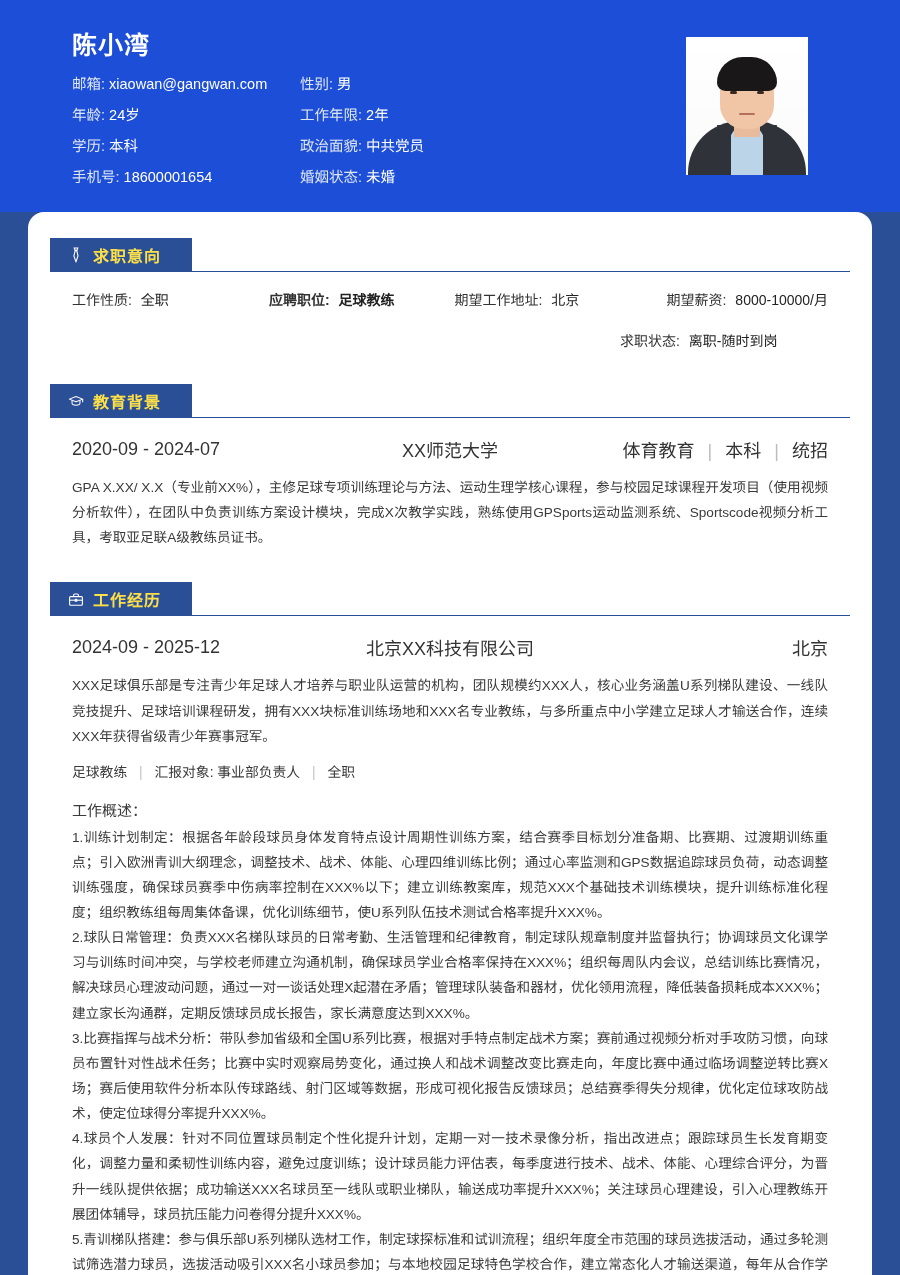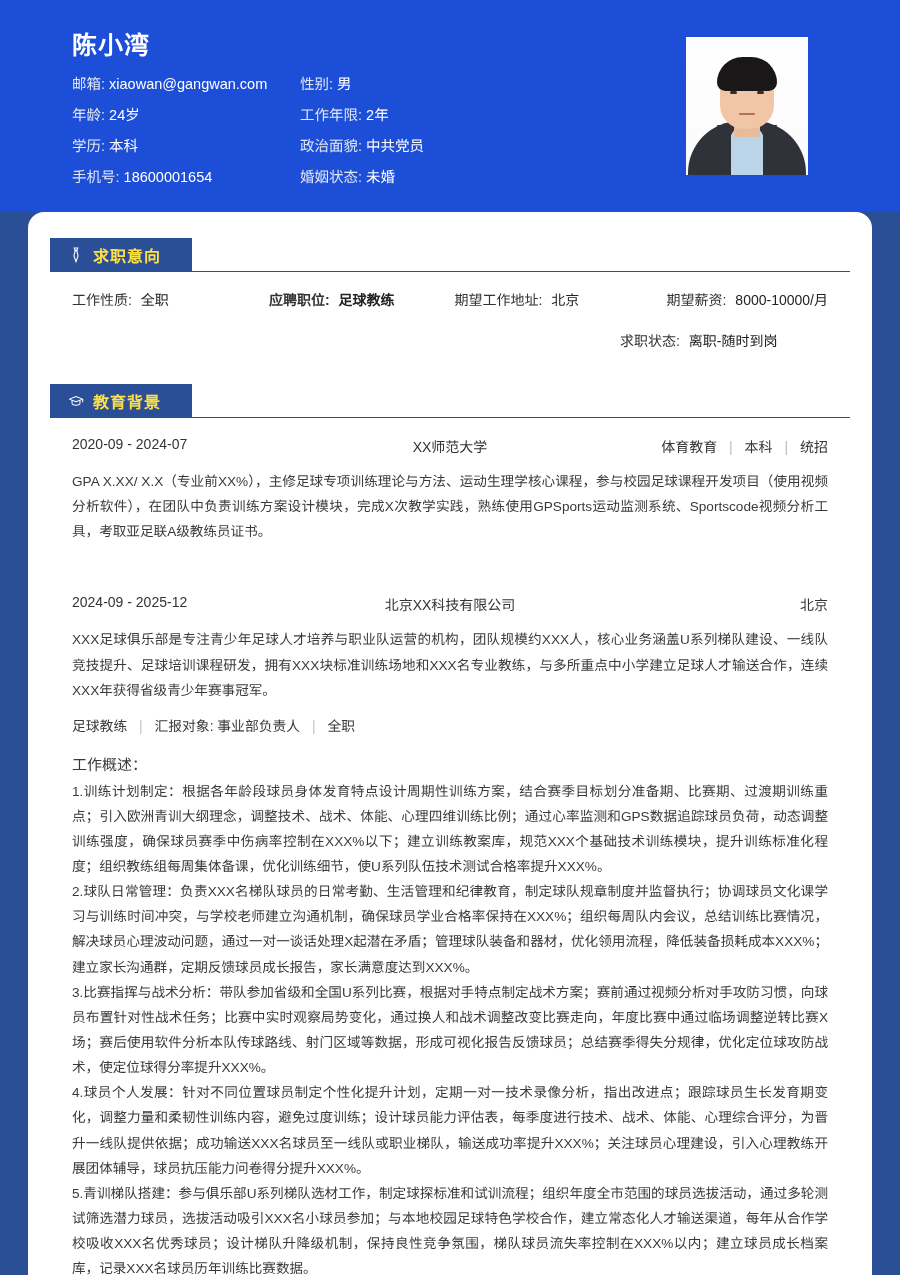--- a/index.html
+++ b/index.html
@@ -217,22 +217,22 @@
   .intent-cell.c2 { width: 196px; font-weight: bold; }
   .intent-cell.c3 { width: 224px; }
   .intent-cell.c4 { width: auto; }
 
   .intent-cell .lbl { color: #333; }
   .intent-cell .val { color: #222; margin-left: 5px; }
 
   
   .entry-top {
     display: flex;
-    align-items: flex-start;
-    font-size: 14px;
+    align-items: center;
+    font-size: 18px;
     color: #333;
     margin-bottom: 13px;
   }
   .entry-date { width: 290px; white-space: nowrap; }
   .entry-org {
     flex: 1 1 auto;
     text-align: center;
     white-space: nowrap;
   }
   .entry-meta {
@@ -414,20 +414,34 @@
           <span>统招</span>
         </div>
       </div>
       <div class="entry-desc">GPA X.XX/ X.X（专业前XX%），主修足球专项训练理论与方法、运动生理学核心课程，参与校园足球课程开发项目（使用视频分析软件），在团队中负责训练方案设计模块，完成X次教学实践，熟练使用GPSports运动监测系统、Sportscode视频分析工具，考取亚足联A级教练员证书。</div>
     </div>
   </div>
 
   <div class="gap-sm"></div>
 
   <div class="section">
+    <div class="sec-head">
+      <div class="sec-tab">
+        <span class="sec-icon">
+          <svg width="16" height="15" viewBox="0 0 16 15" fill="none" stroke="currentColor" stroke-width="1.1" stroke-linejoin="round">
+            <rect x="1.6" y="4.6" width="12.8" height="8.6" rx="1"></rect>
+            <path d="M5.6 4.6V3.2c0-.7.5-1.2 1.2-1.2h2.4c.7 0 1.2.5 1.2 1.2v1.4"></path>
+            <path d="M1.6 8.2h12.8"></path>
+            <rect x="7.2" y="7.4" width="1.6" height="1.8" rx=".3"></rect>
+          </svg>
+        </span>
+        <span class="sec-title">工作经历</span>
+      </div>
+      <div class="sec-rule"></div>
+    </div>
 
     <div class="sec-body">
       <div class="entry-top">
         <div class="entry-date">2024-09 - 2025-12</div>
         <div class="entry-org">北京XX科技有限公司</div>
         <div class="entry-meta">北京</div>
       </div>
 
       <div class="entry-desc">XXX足球俱乐部是专注青少年足球人才培养与职业队运营的机构，团队规模约XXX人，核心业务涵盖U系列梯队建设、一线队竞技提升、足球培训课程研发，拥有XXX块标准训练场地和XXX名专业教练，与多所重点中小学建立足球人才输送合作，连续XXX年获得省级青少年赛事冠军。</div>
 

